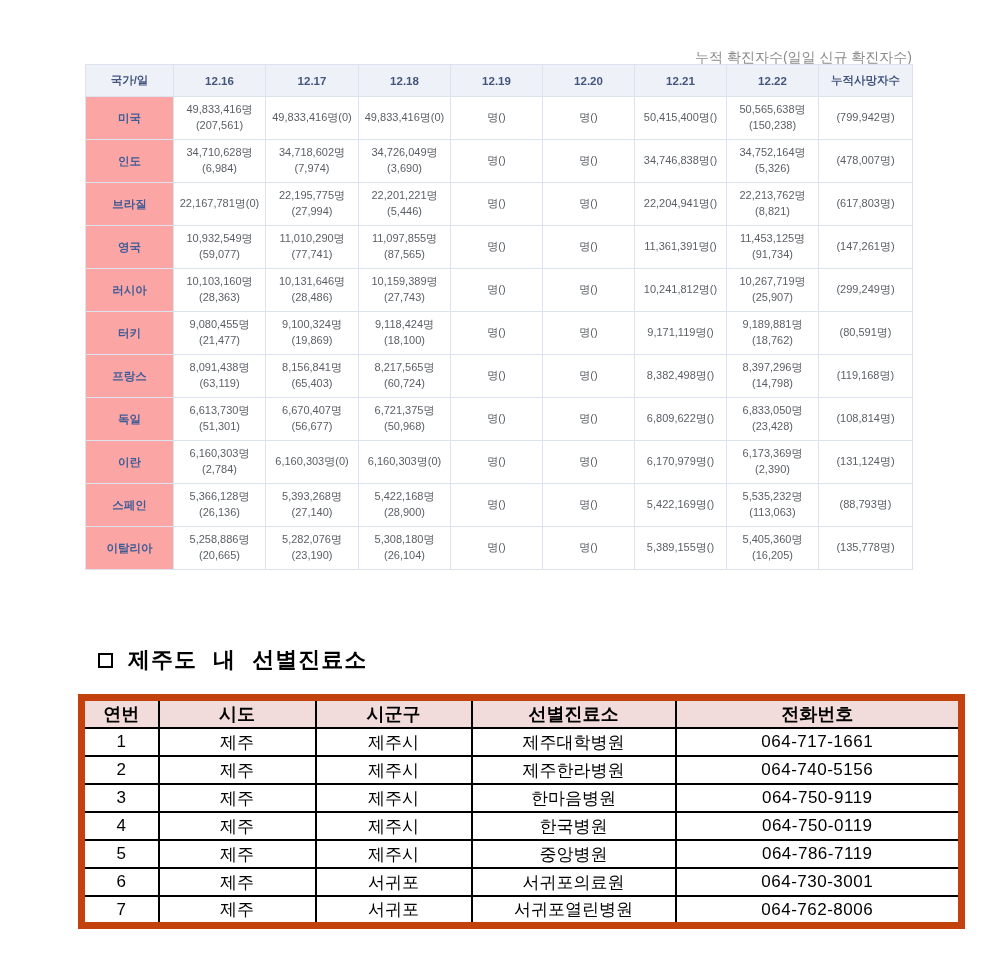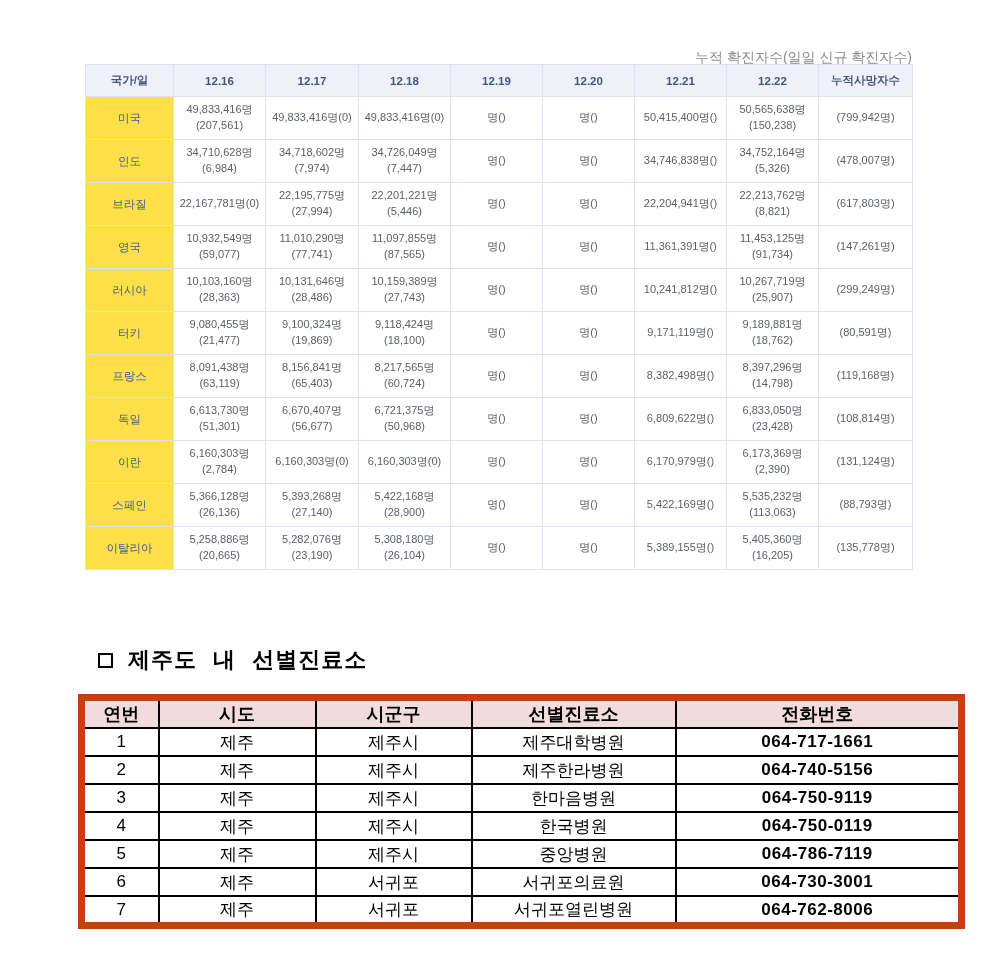--- a/index.html
+++ b/index.html
@@ -29,40 +29,40 @@
     border-collapse:collapse;table-layout:fixed;
   }
   .overseas-table th,.overseas-table td{
     border:1px solid #dce3ee;text-align:center;vertical-align:middle;
     padding:0 2px;box-sizing:border-box;
   }
   .o-th{
     background:#eef1f7;color:#44567e;font-weight:700;font-size:11.5px;height:32px;
   }
   .country-cell{
-    background:#fde047;color:#3e5c96;font-weight:400;font-size:11.5px;
+    background:#fca5a5;color:#3e5c96;font-weight:700;font-size:11.5px;
   }
   .data-cell{
     color:#5a5f66;font-size:11px;height:43px;white-space:pre-line;line-height:1.45;
   }
   
   .jeju-table{
     position:absolute;left:78px;top:694px;width:880px;
     border-collapse:collapse;table-layout:fixed;border:7px solid #c2410c;
   }
   .jeju-table th,.jeju-table td{
     border:2px solid #000;text-align:center;vertical-align:middle;
     box-sizing:border-box;color:#000;
   }
   .j-th{
     background:#f2dcdb;font-weight:700;font-size:18px;height:30px;
     border-bottom:4px double #000;
   }
   .j-td{font-size:17px;height:28px;background:#fff;}
-  .phone-cell{font-weight:700;letter-spacing:0.5px;}
+  .phone-cell{font-weight:400;letter-spacing:0.5px;}
 </style>
 </head>
 <body>
 
 <div class="page">
 
 
   <div class="table-note">누적 확진자수(일일 신규 확진자수)</div>
 
   <table class="overseas-table">
@@ -104,21 +104,21 @@
 (150,238)</td>
           <td class="data-cell">(799,942명)</td>
         </tr>
         <tr>
           <td class="country-cell">인도</td>
           <td class="data-cell">34,710,628명
 (6,984)</td>
           <td class="data-cell">34,718,602명
 (7,974)</td>
           <td class="data-cell">34,726,049명
-(7,447)</td>
+(3,690)</td>
           <td class="data-cell">명()</td>
           <td class="data-cell">명()</td>
           <td class="data-cell">34,746,838명()</td>
           <td class="data-cell">34,752,164명
 (5,326)</td>
           <td class="data-cell">(478,007명)</td>
         </tr>
         <tr>
           <td class="country-cell">브라질</td>
           <td class="data-cell">22,167,781명(0)</td>

